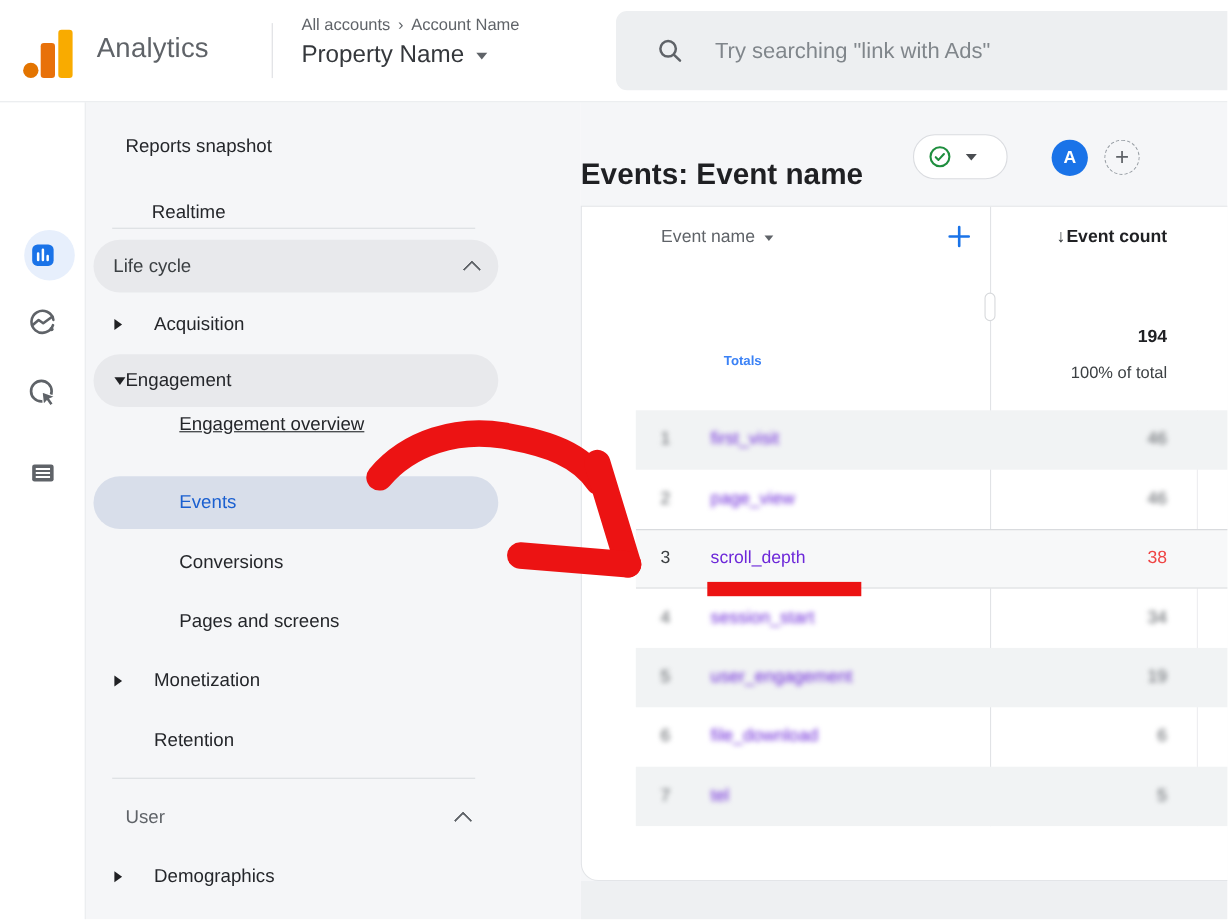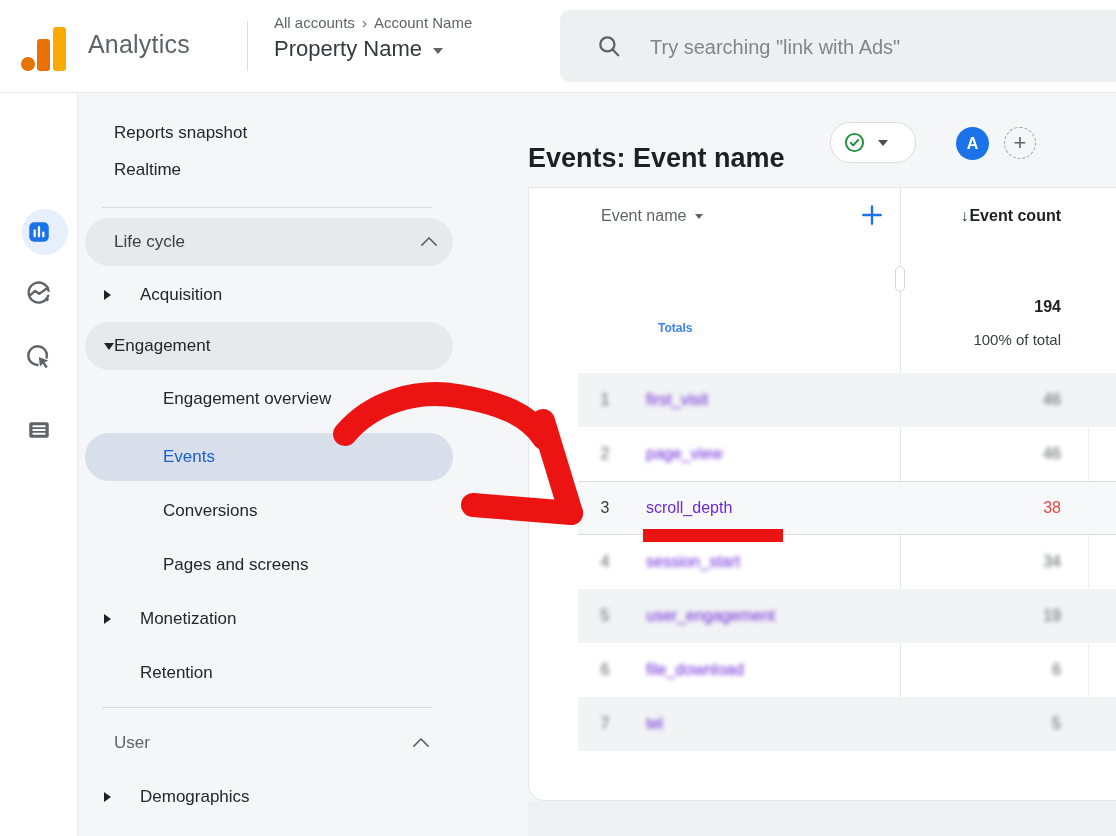--- a/index.html
+++ b/index.html
@@ -37,21 +37,21 @@
   .sidebar{position:absolute;left:77px;top:92px;width:451px;height:744px;background:#f5f6f8;z-index:2;text-align:right;}
   .side-item{position:absolute;left:0;width:451px;display:flex;align-items:center;cursor:pointer;
              font-size:17px;font-weight:500;color:#24262a;}
   .side-item .lbl{white-space:nowrap;}
   .side-item.k-top .lbl{margin-left:37px;}
   .side-item.k-mid .lbl{margin-left:63px;}
   .side-item.k-sub .lbl{margin-left:86px;}
   .side-item.k-section .lbl{margin-left:37px;color:#3c4043;}
   .side-item.muted .lbl{color:#5f6368;}
   .side-item.pill{background:#e8e9ec;border-radius:26px;left:8px;width:368px;}
-  .side-item.pill .lbl{margin-left:29px;}
+  .side-item.pill .lbl{margin-left:18px;}
   .side-item.pill.k-mid .lbl{margin-left:29px;}
   .side-item.selpill{background:#d8deea;border-radius:26px;left:8px;width:368px;}
   .side-item.selpill .lbl{margin-left:78px;color:#1a5fd0;}
   .side-item .tri-right{position:absolute;left:27px;width:0;height:0;border-top:5px solid transparent;border-bottom:5px solid transparent;border-left:7px solid #202124;}
   .side-item.pill .tri-right,.side-item.pill .tri-down{left:19px;}
   .side-item .tri-down{position:absolute;left:27px;width:0;height:0;border-left:5px solid transparent;border-right:5px solid transparent;border-top:7px solid #202124;}
   .side-item .chev-up{position:absolute;left:338px;top:50%;margin-top:-3px;width:10px;height:10px;
         border-style:solid;border-color:#5f6368;border-width:2.4px 2.4px 0 0;transform:rotate(-45deg);border-radius:1px;}
   .side-divider{position:absolute;left:25px;width:330px;height:1px;background:#dadce0;}
 
@@ -152,37 +152,37 @@
         <rect x="3" y="4.8" width="18" height="14.4" rx="2" fill="#5f6368"></rect>
         <path d="M6 8.6h12M6 12h12M6 15.4h12" stroke="#fff" stroke-width="1.8"></path>
       </svg>
     </div>
   </nav>
 
   <aside class="sidebar" id="sidebar">
       <div class="side-item k-top" style="top: 14px; height: 54px;">
         <span class="lbl">Reports snapshot</span>
       </div>
-      <div class="side-item k-top" style="top: 51px; height: 54px;">
+      <div class="side-item k-top" style="top: 74px; height: 54px; padding-left: 24px;">
         <span class="lbl">Realtime</span>
       </div>
       <div class="side-divider" style="top: 115px;"></div>
       <div class="side-item k-section pill" style="top: 126px; height: 48px;">
         <span class="lbl">Life cycle</span>
         <span class="chev-up"></span>
       </div>
       <div class="side-item k-mid" style="top: 176px; height: 54px;">
         <span class="tri-right"></span>
         <span class="lbl">Acquisition</span>
       </div>
       <div class="side-item k-mid pill" style="top: 230px; height: 48px;">
         <span class="tri-down"></span>
         <span class="lbl">Engagement</span>
       </div>
-      <div class="side-item k-sub" style="top: 280px; height: 54px;">
+      <div class="side-item k-sub" style="top: 267px; height: 54px; text-decoration: underline;">
         <span class="lbl">Engagement overview</span>
       </div>
       <div class="side-item k-sub selpill" style="top: 341px; height: 48px;">
         <span class="lbl">Events</span>
       </div>
       <div class="side-item k-sub" style="top: 392px; height: 54px;">
         <span class="lbl">Conversions</span>
       </div>
       <div class="side-item k-sub" style="top: 446px; height: 54px;">
         <span class="lbl">Pages and screens</span>

